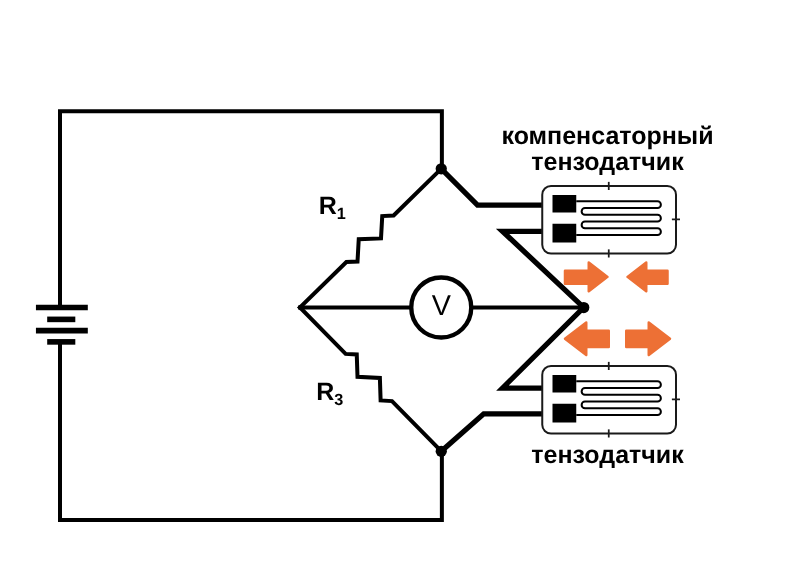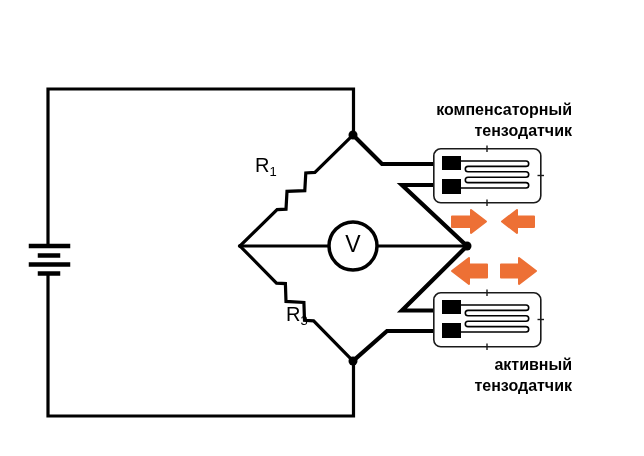--- a/index.html
+++ b/index.html
@@ -12,25 +12,25 @@
   .lead{fill:none;stroke:#000;stroke-width:4.2;stroke-linejoin:miter;stroke-linecap:square;}
   .batline{stroke:#000;stroke-linecap:square;}
   .gauge-outline{fill:#fff;stroke:#1a1a1a;stroke-width:1.6;}
   .gauge-grid{fill:none;stroke:#000;stroke-width:1.6;}
   .gauge-tick{stroke:#1a1a1a;stroke-width:1.4;}
   .terminal{fill:#000;}
   .junction{fill:#000;}
   .arrow{stroke-width:2;stroke-linejoin:round;}
   .label{position:absolute;line-height:1;white-space:nowrap;}
   .title{left:0;top:34px;width:644px;text-align:center;font-size:20px;letter-spacing:.2px;}
-  .rlabel{font-size:20px;}
+  .rlabel{font-size:20px;font-weight:bold;}
   .rlabel sub{font-size:13px;vertical-align:-4px;}
   .vlabel{left:336px;top:233px;width:34px;text-align:center;font-size:23px;}
-  .gauge-caption{position:absolute;width:172px;left:400px;text-align:right;
-                 font-weight:bold;font-size:16px;line-height:21px;}
+  .gauge-caption{position:absolute;width:172px;left:400px;text-align:center;
+                 font-weight:bold;font-size:20px;line-height:21px;}
   .cap-top{top:99px;}
   .cap-bottom{top:354px;}
 </style>
 </head>
 <body>
 
 <div class="canvas">
 
   <svg width="644" height="456" viewBox="0 0 644 456">
 
@@ -87,29 +87,28 @@
 
     <polygon class="arrow" points="487,264.5 469,264.5 469,258 452,271 469,284 469,277.5 487,277.5" fill="#ED7035" stroke="#ED7035"></polygon>
     <polygon class="arrow" points="501,264.5 519,264.5 519,258 536,271 519,284 519,277.5 501,277.5" fill="#ED7035" stroke="#ED7035"></polygon>
   </svg>
 
 
   <div class="label rlabel" style="left:255px;top:155px;">
     <span>R</span><sub>1</sub>
   </div>
 
-  <div class="label rlabel" style="left:253px;top:304px;margin-left:33px;">
+  <div class="label rlabel" style="left:253px;top:304px;">
     <span>R</span><sub>3</sub>
   </div>
 
   <div class="label vlabel">V</div>
 
   <div class="gauge-caption cap-top">
     <div>компенсаторный</div>
     <div>тензодатчик</div>
   </div>
 
   <div class="gauge-caption cap-bottom">
-    <div>активный</div>
     <div>тензодатчик</div>
   </div>
 
 </div>
 
 </body></html>

